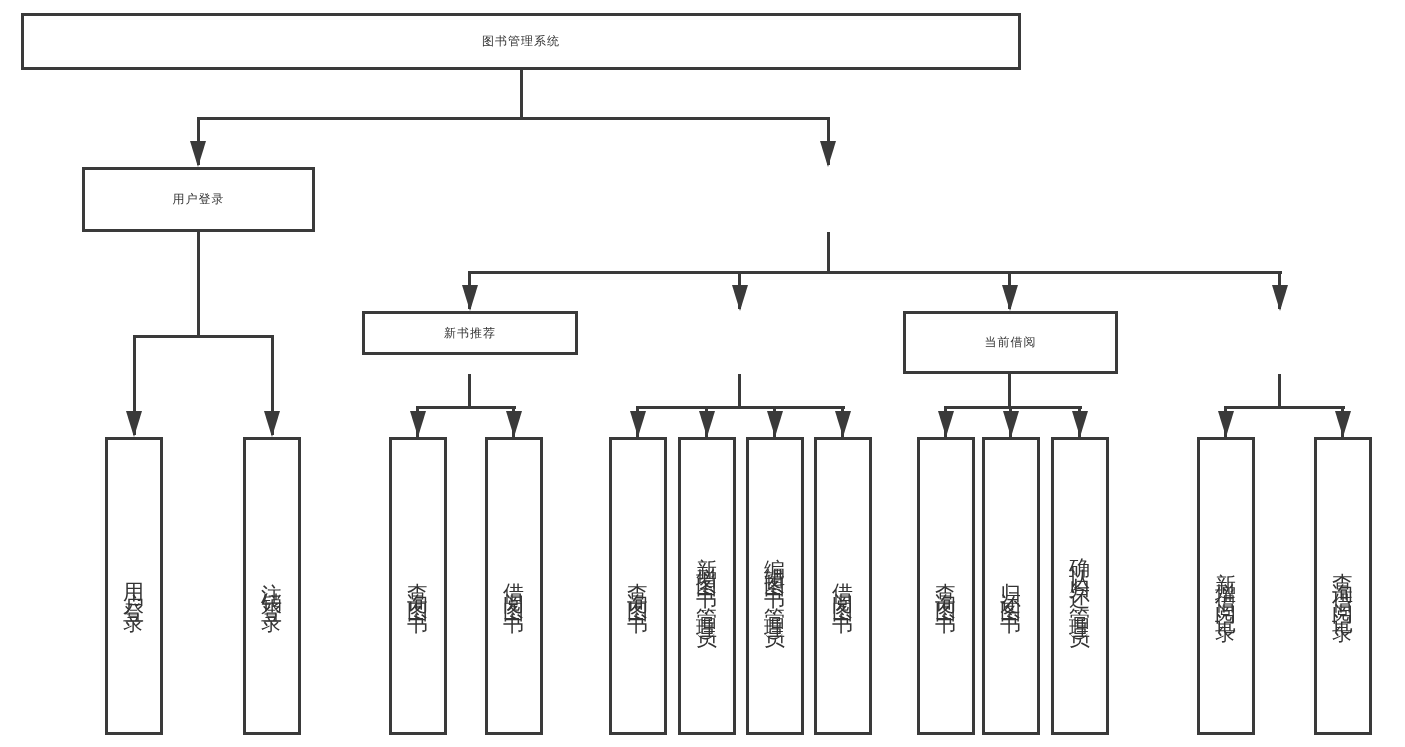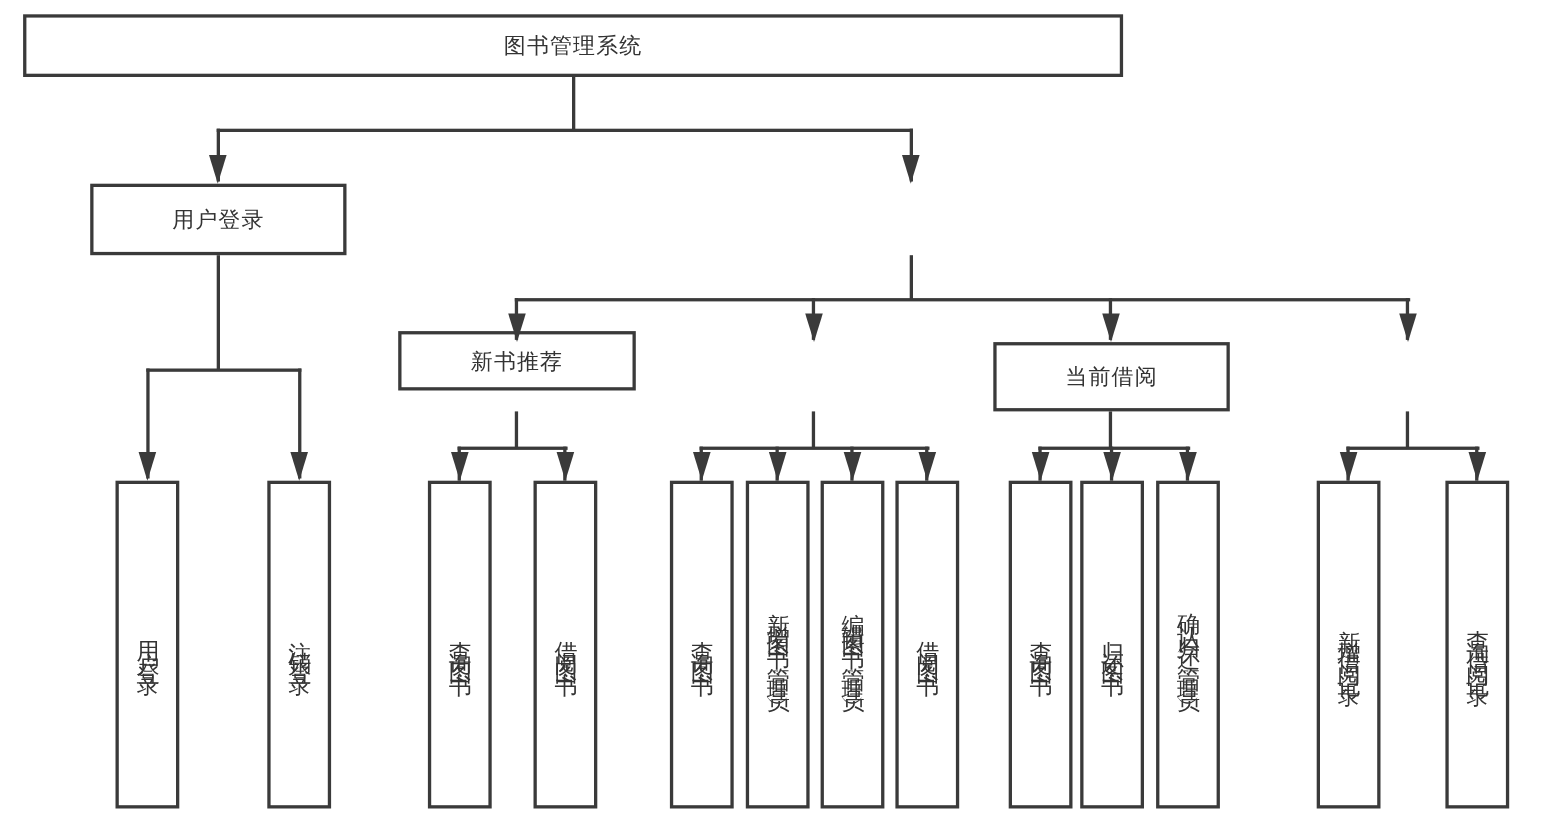--- a/index.html
+++ b/index.html
@@ -18,21 +18,21 @@
     color:var(--text);
   }
   .box{
     position:absolute;
     box-sizing:border-box;
     background:#fff;
     border:3px solid var(--line);
     display:flex;
     align-items:center;
     justify-content:center;
-    font-size:20px;
+    font-size:12px;
     letter-spacing:1px;
     text-align:center;
   }
   .vbox{
     font-size:21px;
   }
   .vbox .vtext{
     writing-mode:vertical-rl;
     letter-spacing:10px;
     line-height:1;
@@ -64,21 +64,21 @@
 </style>
 </head>
 <body>
 
 <div class="canvas">
 
   <div class="box" style="left:21px;top:13px;width:1000px;height:57px">图书管理系统</div>
 
   <div class="box" style="left:82px;top:167px;width:233px;height:65px">用户登录</div>
 
-  <div class="box" style="left:362px;top:301px;width:216px;height:54px">新书推荐</div>
+  <div class="box" style="left:362px;top:311px;width:216px;height:44px">新书推荐</div>
   <div class="box" style="left:903px;top:311px;width:215px;height:63px">当前借阅</div>
 
   <div class="box vbox" style="left:105px;top:437px;width:58px;height:298px">
     <span class="vtext">用户登录</span>
     </div>
   <div class="box vbox" style="left:243px;top:437px;width:58px;height:298px">
     <span class="vtext">注销登录</span>
     </div>
 
   <div class="box vbox" style="left:389px;top:437px;width:58px;height:298px">

